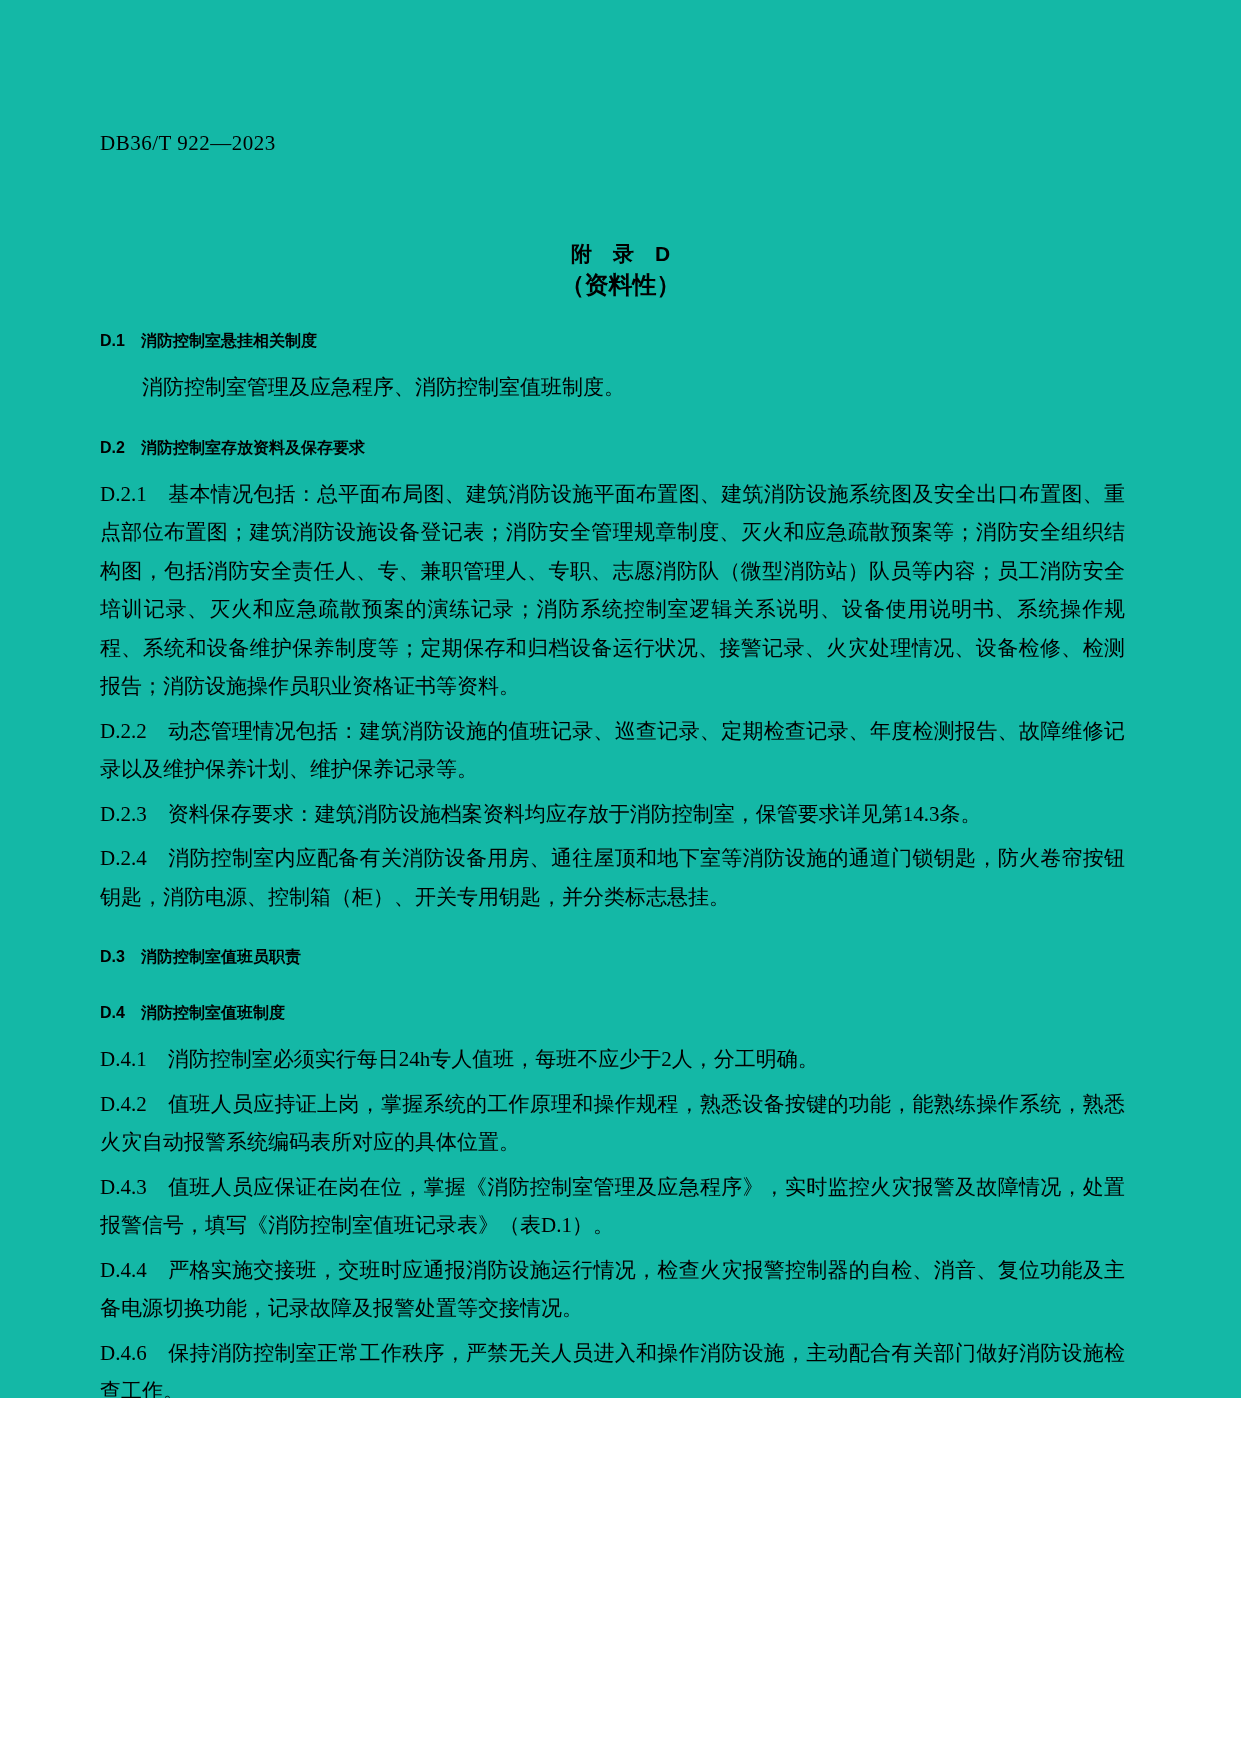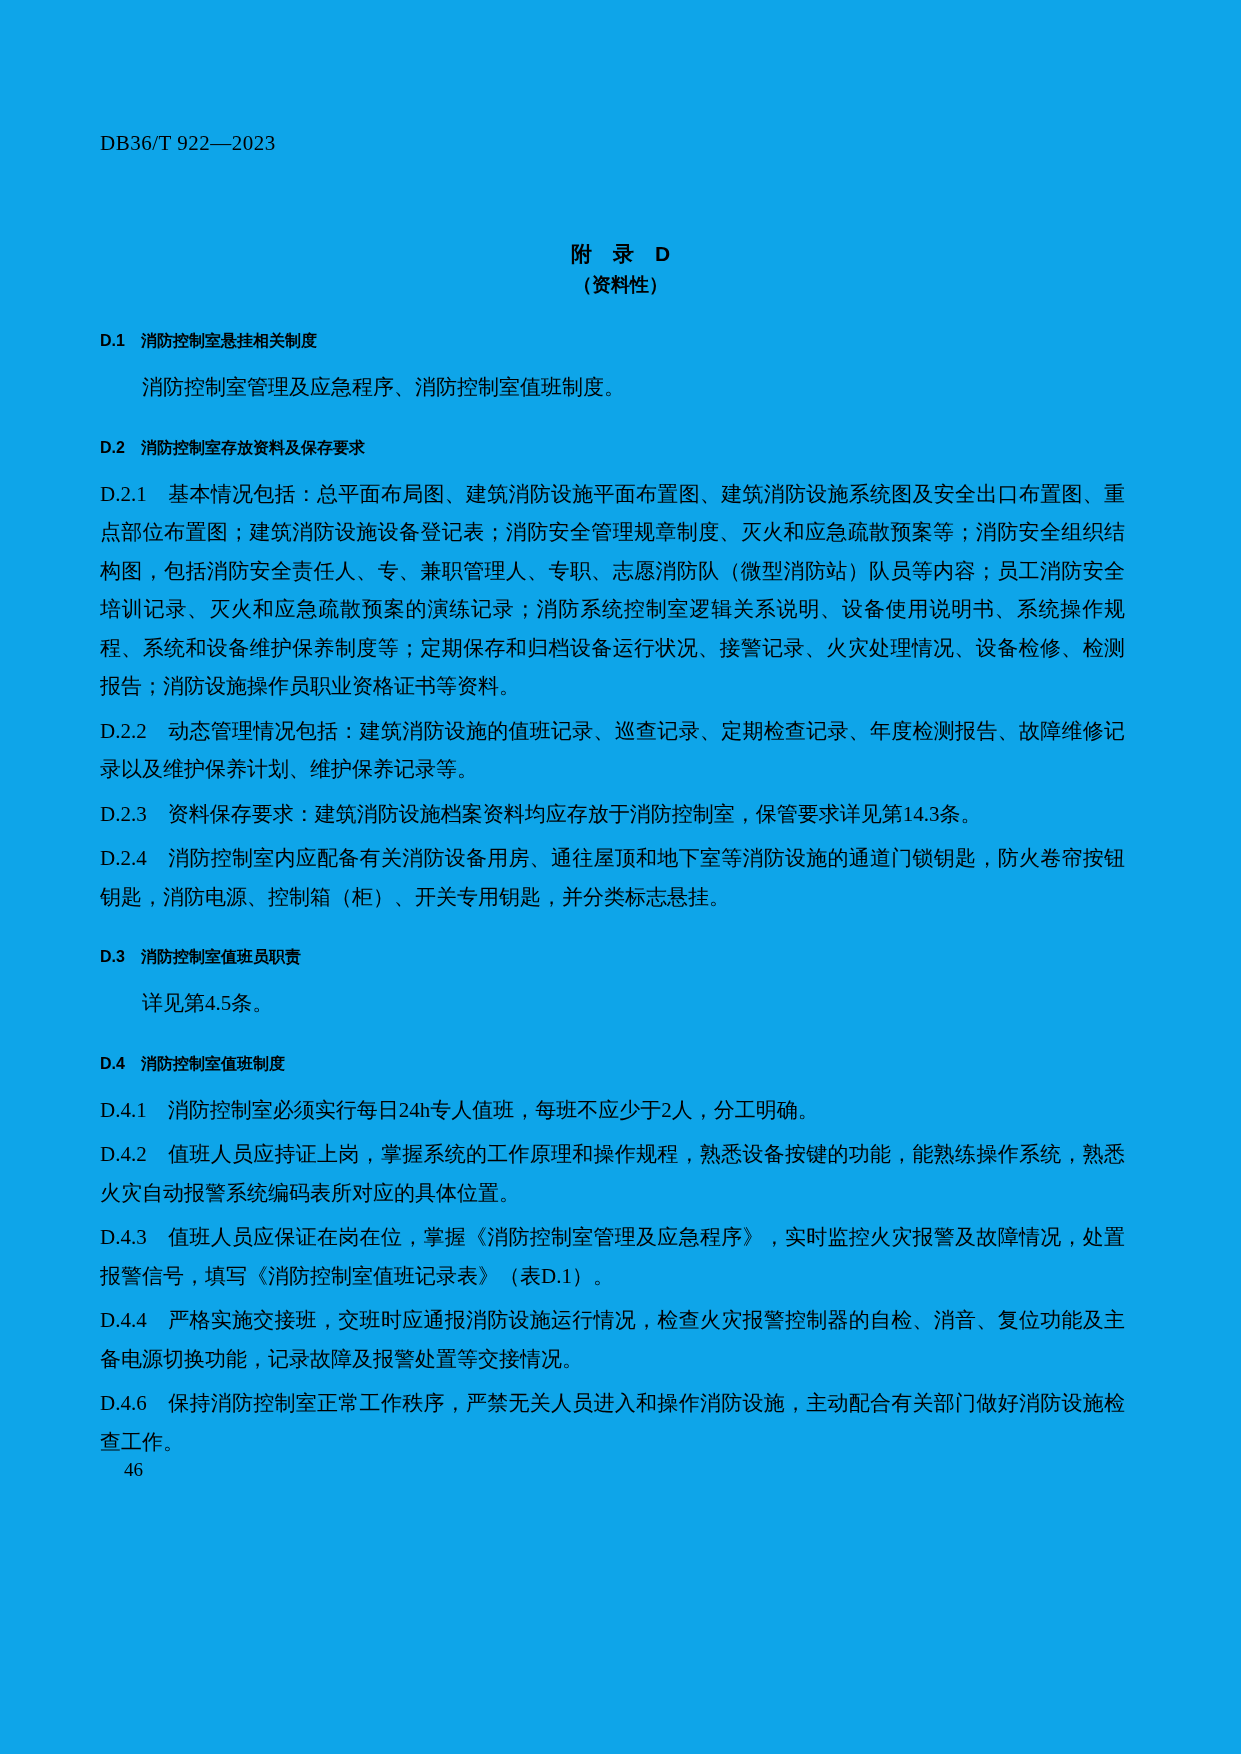--- a/index.html
+++ b/index.html
@@ -3,22 +3,22 @@
 <meta charset="utf-8">
 <style>
   html, body {
     margin: 0;
     padding: 0;
     background: #ffffff;
   }
   .page {
     position: relative;
     width: 1241px;
-    height: 1754px;
-    background: #0ea5e9;
+    height: 1398px;
+    background: #14b8a6;
     color: #000000;
     font-family: "Liberation Serif", "DejaVu Serif", serif;
     overflow: hidden;
     box-sizing: border-box;
   }
   .content {
     position: absolute;
     left: 100px;
     top: 130px;
     width: 1041px;
@@ -34,21 +34,21 @@
     text-align: center;
     font-weight: bold;
     font-family: "Liberation Sans", "DejaVu Sans", sans-serif;
     margin: 0 0 4px 0;
   }
   .title-appendix {
     font-size: 21px;
     line-height: 31px;
   }
   .title-type {
-    font-size: 19px;
+    font-size: 24px;
     line-height: 31px;
   }
   .title-name {
     font-size: 21px;
     line-height: 31px;
   }
   .sec-heading {
     font-size: 16px;
     font-weight: bold;
     font-family: "Liberation Sans", "DejaVu Sans", sans-serif;
@@ -90,21 +90,20 @@
     <div class="sec-heading">D.1　消防控制室悬挂相关制度</div>
     <p class="para indent">消防控制室管理及应急程序、消防控制室值班制度。</p>
 
     <div class="sec-heading">D.2　消防控制室存放资料及保存要求</div>
     <p class="para">D.2.1　基本情况包括：总平面布局图、建筑消防设施平面布置图、建筑消防设施系统图及安全出口布置图、重点部位布置图；建筑消防设施设备登记表；消防安全管理规章制度、灭火和应急疏散预案等；消防安全组织结构图，包括消防安全责任人、专、兼职管理人、专职、志愿消防队（微型消防站）队员等内容；员工消防安全培训记录、灭火和应急疏散预案的演练记录；消防系统控制室逻辑关系说明、设备使用说明书、系统操作规程、系统和设备维护保养制度等；定期保存和归档设备运行状况、接警记录、火灾处理情况、设备检修、检测报告；消防设施操作员职业资格证书等资料。</p>
     <p class="para">D.2.2　动态管理情况包括：建筑消防设施的值班记录、巡查记录、定期检查记录、年度检测报告、故障维修记录以及维护保养计划、维护保养记录等。</p>
     <p class="para">D.2.3　资料保存要求：建筑消防设施档案资料均应存放于消防控制室，保管要求详见第14.3条。</p>
     <p class="para">D.2.4　消防控制室内应配备有关消防设备用房、通往屋顶和地下室等消防设施的通道门锁钥匙，防火卷帘按钮钥匙，消防电源、控制箱（柜）、开关专用钥匙，并分类标志悬挂。</p>
 
     <div class="sec-heading">D.3　消防控制室值班员职责</div>
-    <p class="para indent">详见第4.5条。</p>
 
     <div class="sec-heading">D.4　消防控制室值班制度</div>
     <p class="para">D.4.1　消防控制室必须实行每日24h专人值班，每班不应少于2人，分工明确。</p>
     <p class="para">D.4.2　值班人员应持证上岗，掌握系统的工作原理和操作规程，熟悉设备按键的功能，能熟练操作系统，熟悉火灾自动报警系统编码表所对应的具体位置。</p>
     <p class="para">D.4.3　值班人员应保证在岗在位，掌握《消防控制室管理及应急程序》，实时监控火灾报警及故障情况，处置报警信号，填写《消防控制室值班记录表》（表D.1）。</p>
     <p class="para">D.4.4　严格实施交接班，交班时应通报消防设施运行情况，检查火灾报警控制器的自检、消音、复位功能及主备电源切换功能，记录故障及报警处置等交接情况。</p>
     <p class="para">D.4.6　保持消防控制室正常工作秩序，严禁无关人员进入和操作消防设施，主动配合有关部门做好消防设施检查工作。</p>
 
   </div>
 

